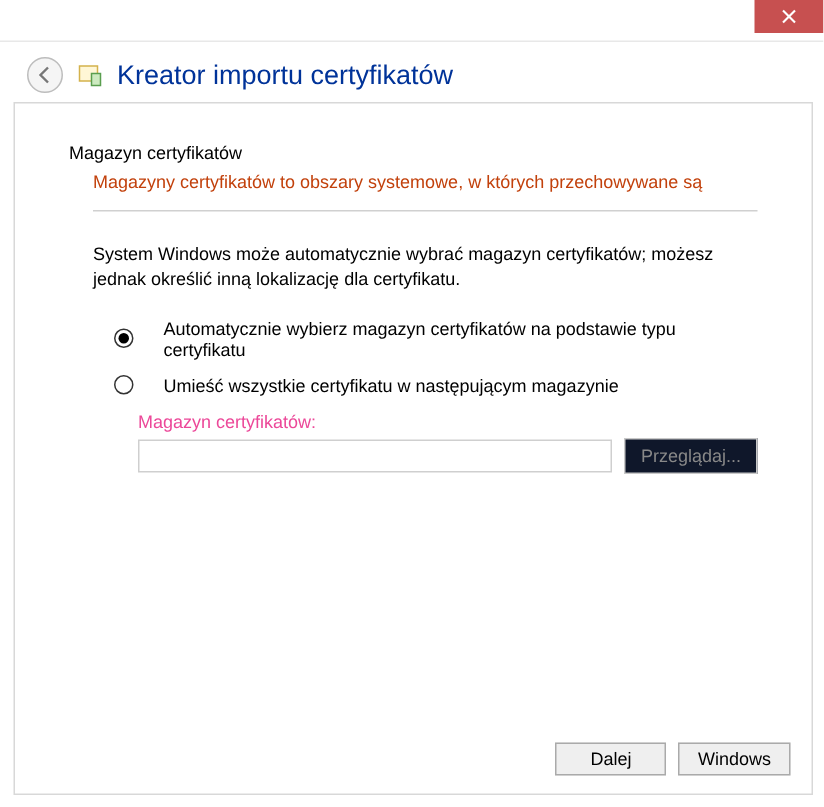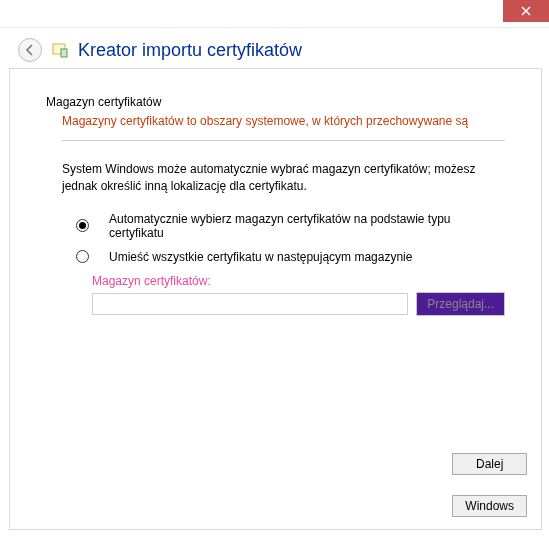--- a/index.html
+++ b/index.html
@@ -144,34 +144,33 @@
       font-family: inherit;
       font-size: 12px;
     }
     .store-input:disabled {
       background: #fff;
       color: #888;
     }
     .browse-btn {
       height: 24px;
       padding: 0 10px;
-      background: #4c1d95;
+      background: #0f172a;
       border: 1px solid #c8c8c8;
       color: #888;
       font-family: inherit;
       font-size: 12px;
       cursor: default;
     }
     .footer {
       position: absolute;
       bottom: 12px;
       right: 14px;
       display: flex;
-      gap: 20px;
-      flex-direction: column;
+      gap: 8px;
     }
     .footer button {
       min-width: 74px;
       height: 22px;
       background: #efefef;
       border: 1px solid #aaa;
       font-family: inherit;
       font-size: 12px;
       cursor: pointer;
       padding: 0 12px;

